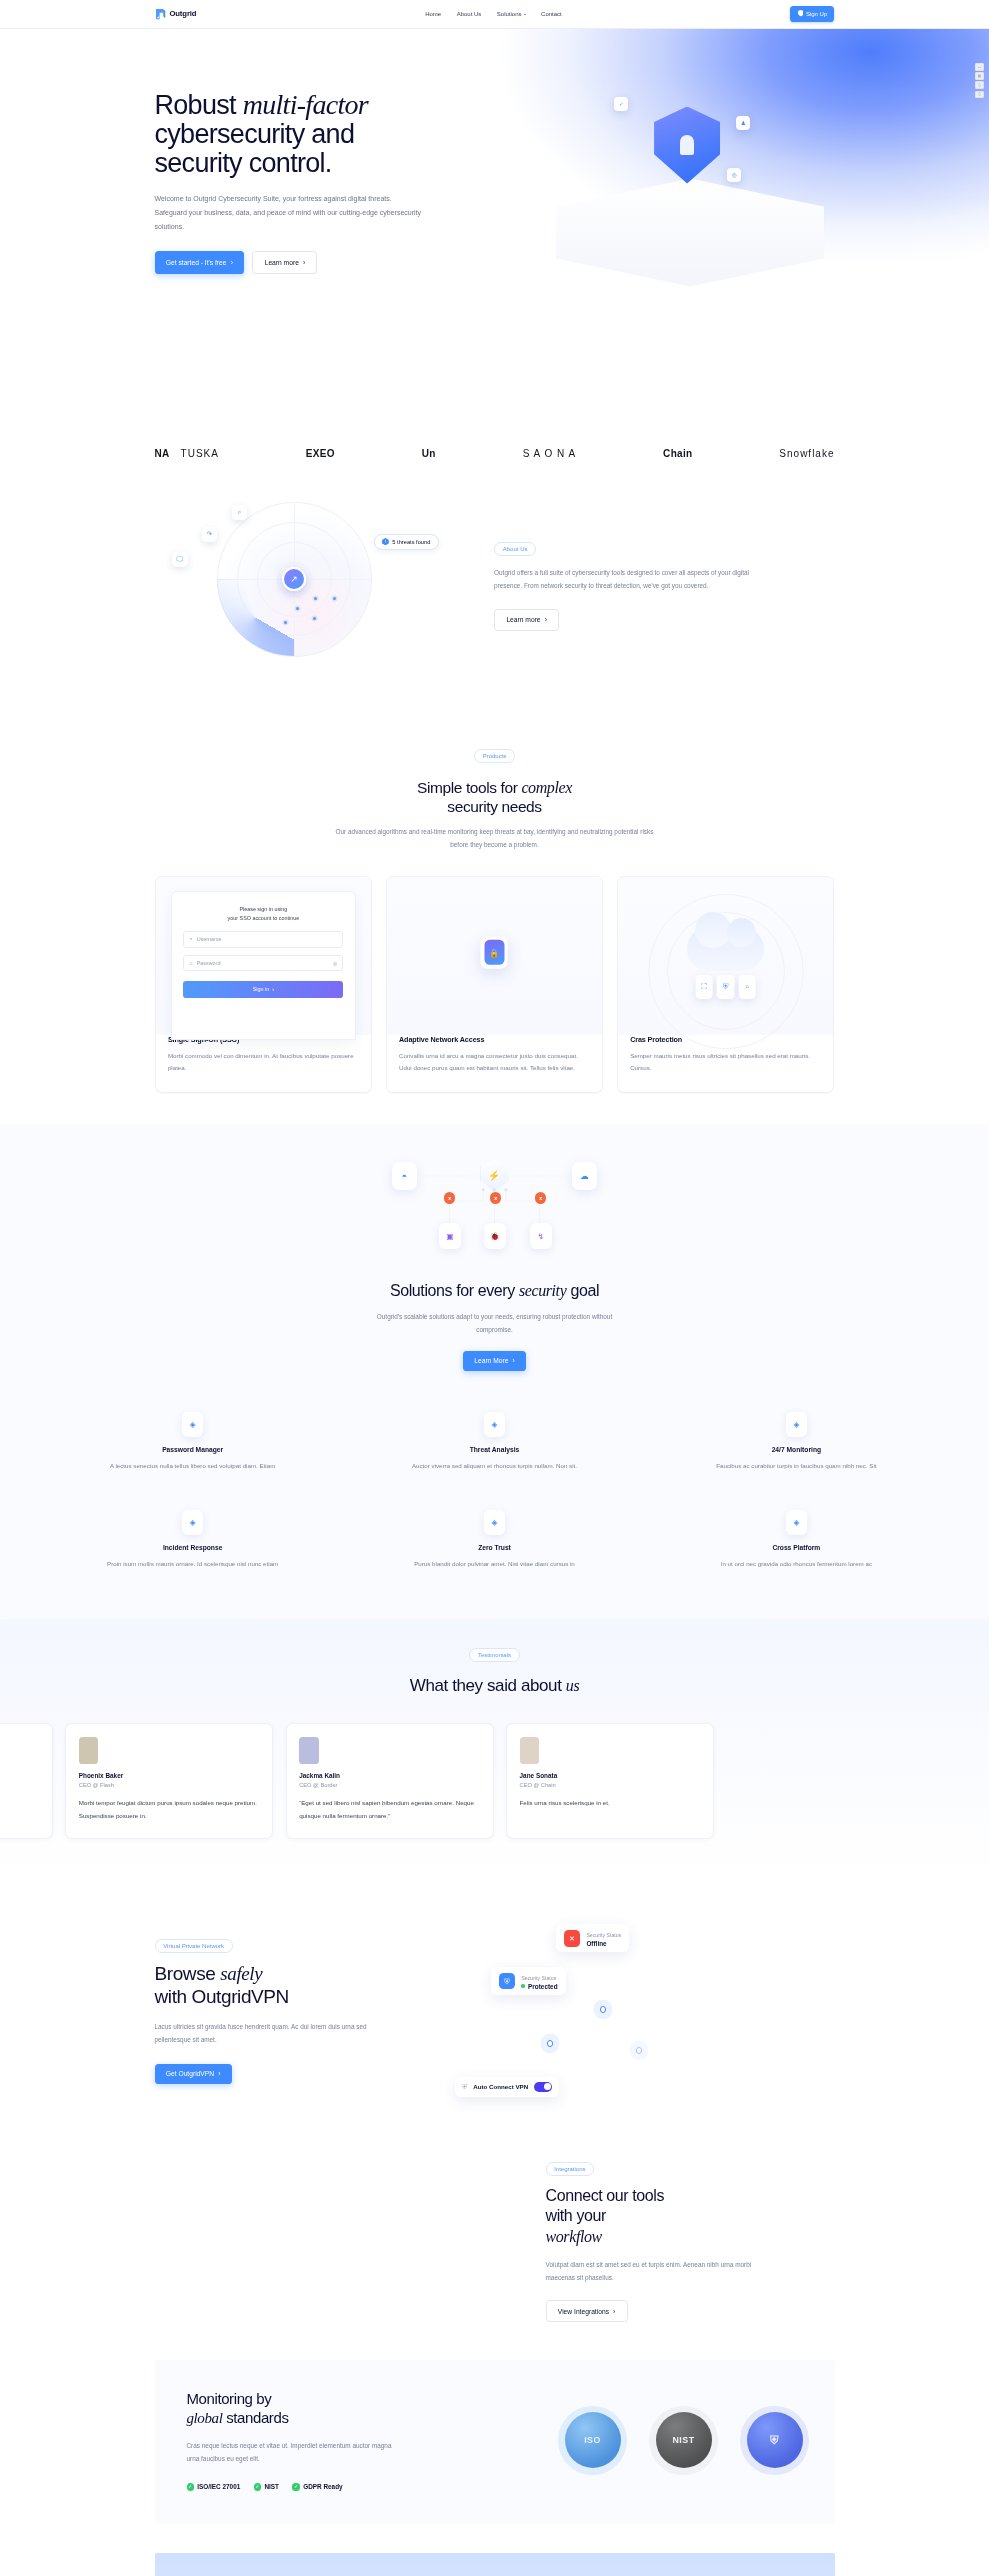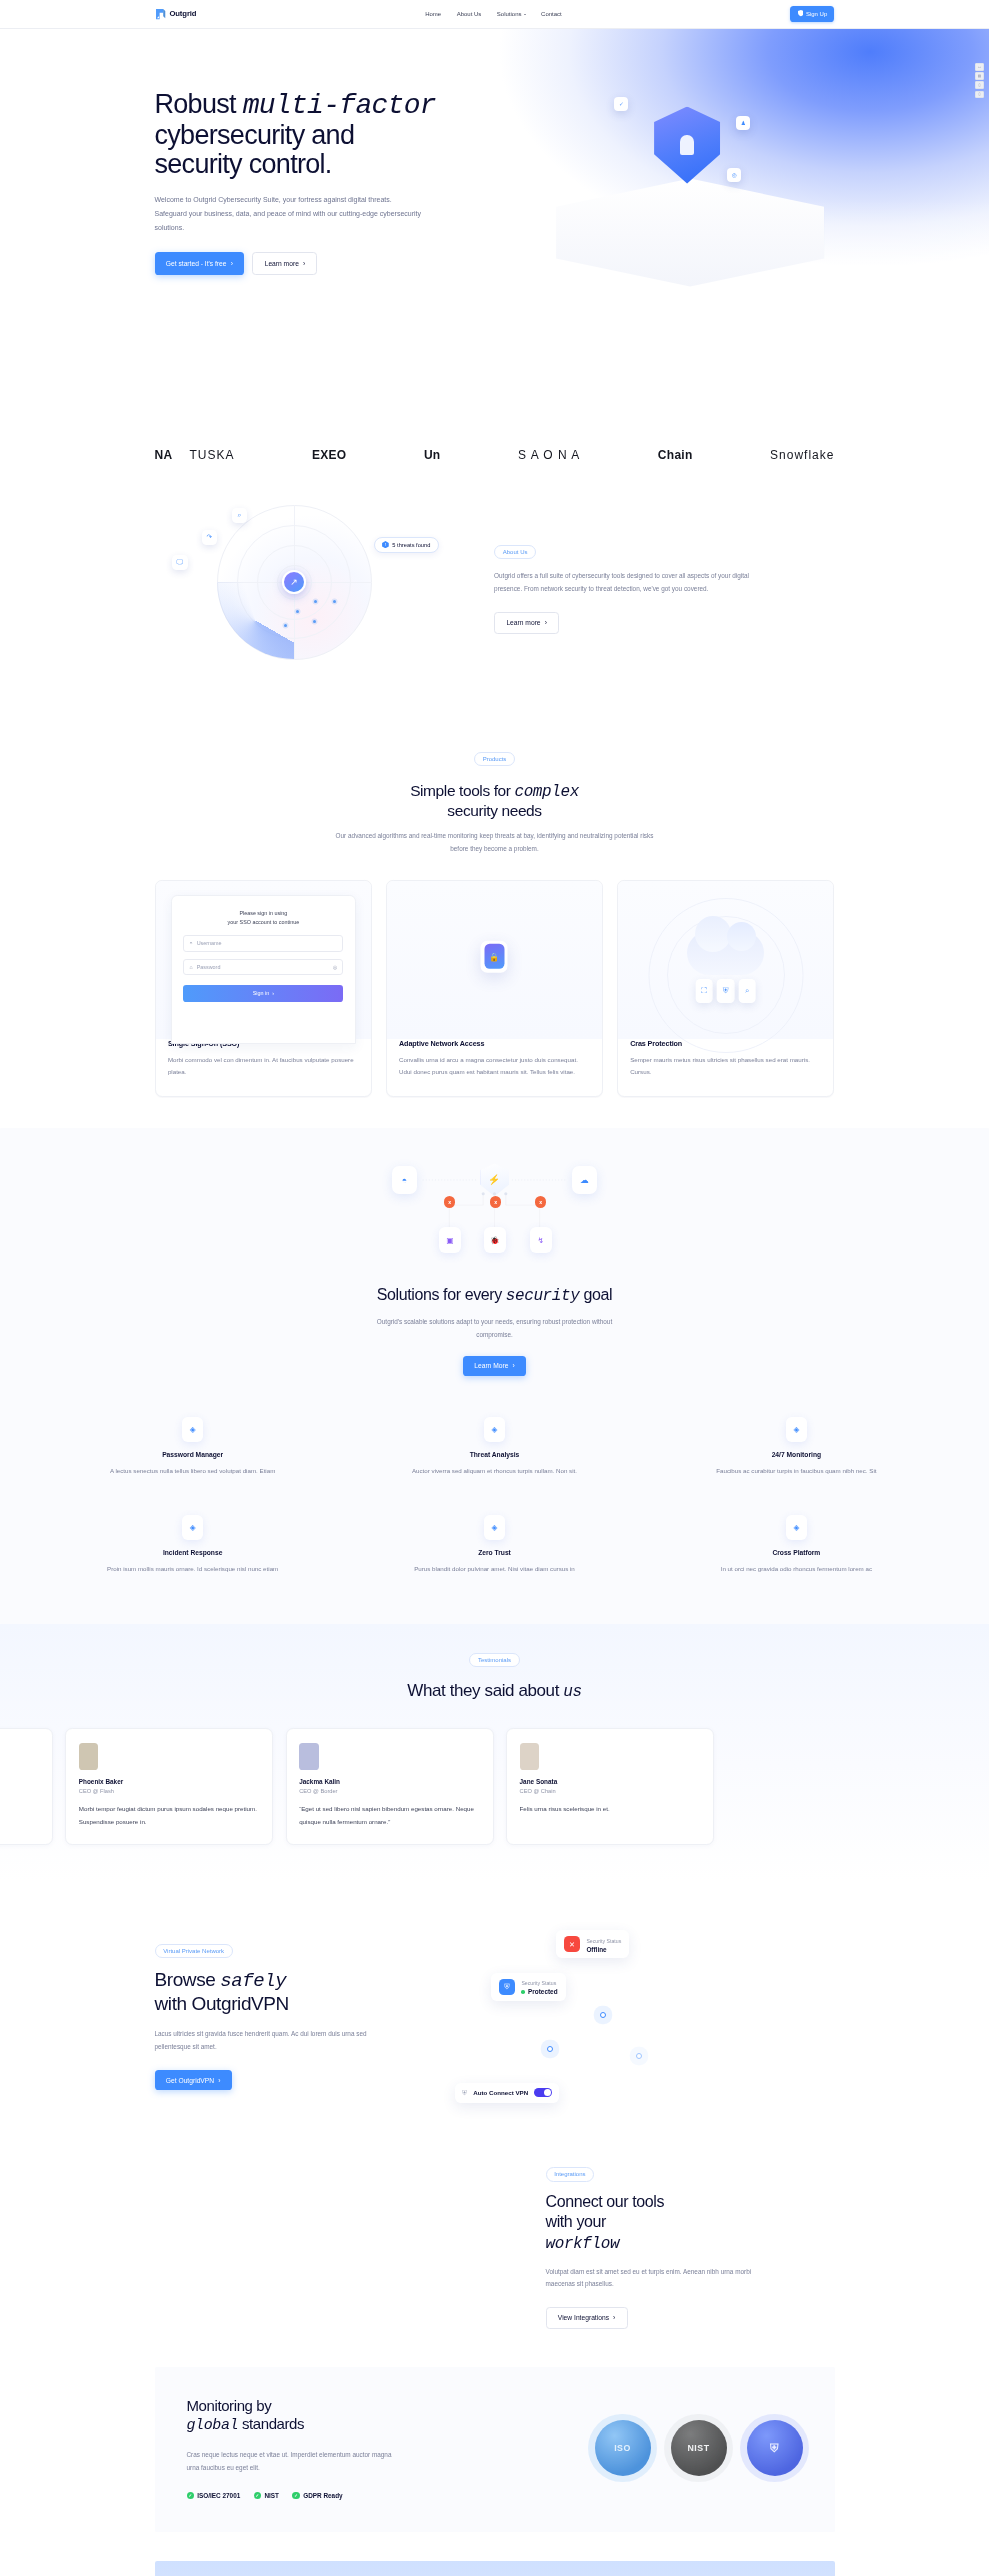--- a/index.html
+++ b/index.html
@@ -7,21 +7,21 @@
   body {
     font-family: "Liberation Sans", sans-serif;
     background:#ffffff;
     color:#0d1033;
     -webkit-font-smoothing:antialiased;
   }
   .wrap { width:989px; margin:0 auto; position:relative; overflow:hidden; }
   .container { width:680px; margin:0 auto; }
 
   
-  .ital { font-family:Liberation Mono, monospace; font-style:italic; font-weight:400; }
+  .ital { font-family:Liberation Serif, serif; font-style:italic; font-weight:400; }
 
   
   header.nav {
     height:29px; background:#fff; display:flex; align-items:center;
     border-bottom:0.5px solid #eceef3; position:relative; z-index:50;
   }
   .nav-inner { width:680px; margin:0 auto; display:flex; align-items:center; }
   .brand { display:flex; align-items:center; gap:3.6px; }
   .brand-mark { width:11.3px; height:12.4px; position:relative; }
   .brand-name { font-size:7.7px; font-weight:600; letter-spacing:-0.1px; color:#0d1033;}
@@ -85,21 +85,21 @@
   .shield-inner { width:13.4px;height:20.6px;border-radius:6.7px 6.7px 2.1px 2.1px;background:rgba(255,255,255,.9); }
   .float-chip {
     position:absolute; width:14.4px;height:14.4px;background:#fff;border-radius:4.1px;
     box-shadow:0 3.1px 8.2px rgba(50,70,160,.18); display:flex;align-items:center;justify-content:center;
     font-size:5.7px;color:#3d8bff;
   }
 
   
   .logos { padding:38px 0 24px; }
   .logos-row { display:flex; align-items:center; justify-content:space-between; }
-  .logo-item { font-size:12px; letter-spacing:0.3px; color:#14161f; display:flex; align-items:flex-start; gap:17px; font-weight:700; }
+  .logo-item { font-size:10px; letter-spacing:0.3px; color:#14161f; display:flex; align-items:flex-start; gap:11px; font-weight:700; }
   .logo-item .light { font-weight:400; letter-spacing:1px; }
 
   
   .pill {
     display:inline-block; border:0.5px solid #dbe6fb; border-radius:515px;
     padding:3.1px 7.7px; font-size:6px; color:#5a9bf6; background:#fff;
   }
   h2.sec-title { font-size:15.5px; line-height:1.18; letter-spacing:-0.4px; font-weight:500; color:#0d1033; }
   h2.sec-title .ital { font-size:16px; }
   .sec-body { font-size:6.4px; line-height:2.0; color:#7b8099; }
@@ -262,21 +262,21 @@
   .integ-left { flex:1; height:155px; position:relative; }
   .integ-right { width:289px; }
   h2.integ-title { font-size:16px; line-height:1.28; letter-spacing:-0.4px; font-weight:500; margin-top:10.3px; }
 
   
   .stand { background:#fafbfe; padding:30px 32px 33px; position:relative; border-radius:1.5px; }
   .stand .dots-bg { opacity:.5; }
   .stand-inner { display:flex; align-items:center; position:relative; }
   .stand-left { width:242px; }
   h2.stand-title { font-size:15px; line-height:1.22; letter-spacing:-0.4px; font-weight:500; }
-  .badges-row { display:flex; gap:20px; margin-left:auto; }
+  .badges-row { display:flex; gap:35px; margin-left:auto; }
   .badge-c { width:56px;height:56px;border-radius:50%; display:flex;align-items:center;justify-content:center;
              color:#fff;font-weight:700;font-size:8.8px;letter-spacing:0.5px; position:relative; }
   .badge-c:before { content:""; position:absolute; inset:-6.2px; border-radius:50%; opacity:.28; }
   .bc-iso { background:radial-gradient(circle at 35% 28%, #8dc4f5, #2f7dd1 70%); }
   .bc-iso:before { background:#9ecbf7; }
   .bc-nist { background:radial-gradient(circle at 35% 25%, #5a5a5a, #1d1d1d 72%); }
   .bc-nist:before { background:#d5d7dc; }
   .bc-gdpr { background:radial-gradient(circle at 35% 28%, #6d8dfb, #2b46d6 72%); }
   .bc-gdpr:before { background:#a8b8fb; }
   .checks { display:flex; gap:13.4px; margin-top:17.5px; }

